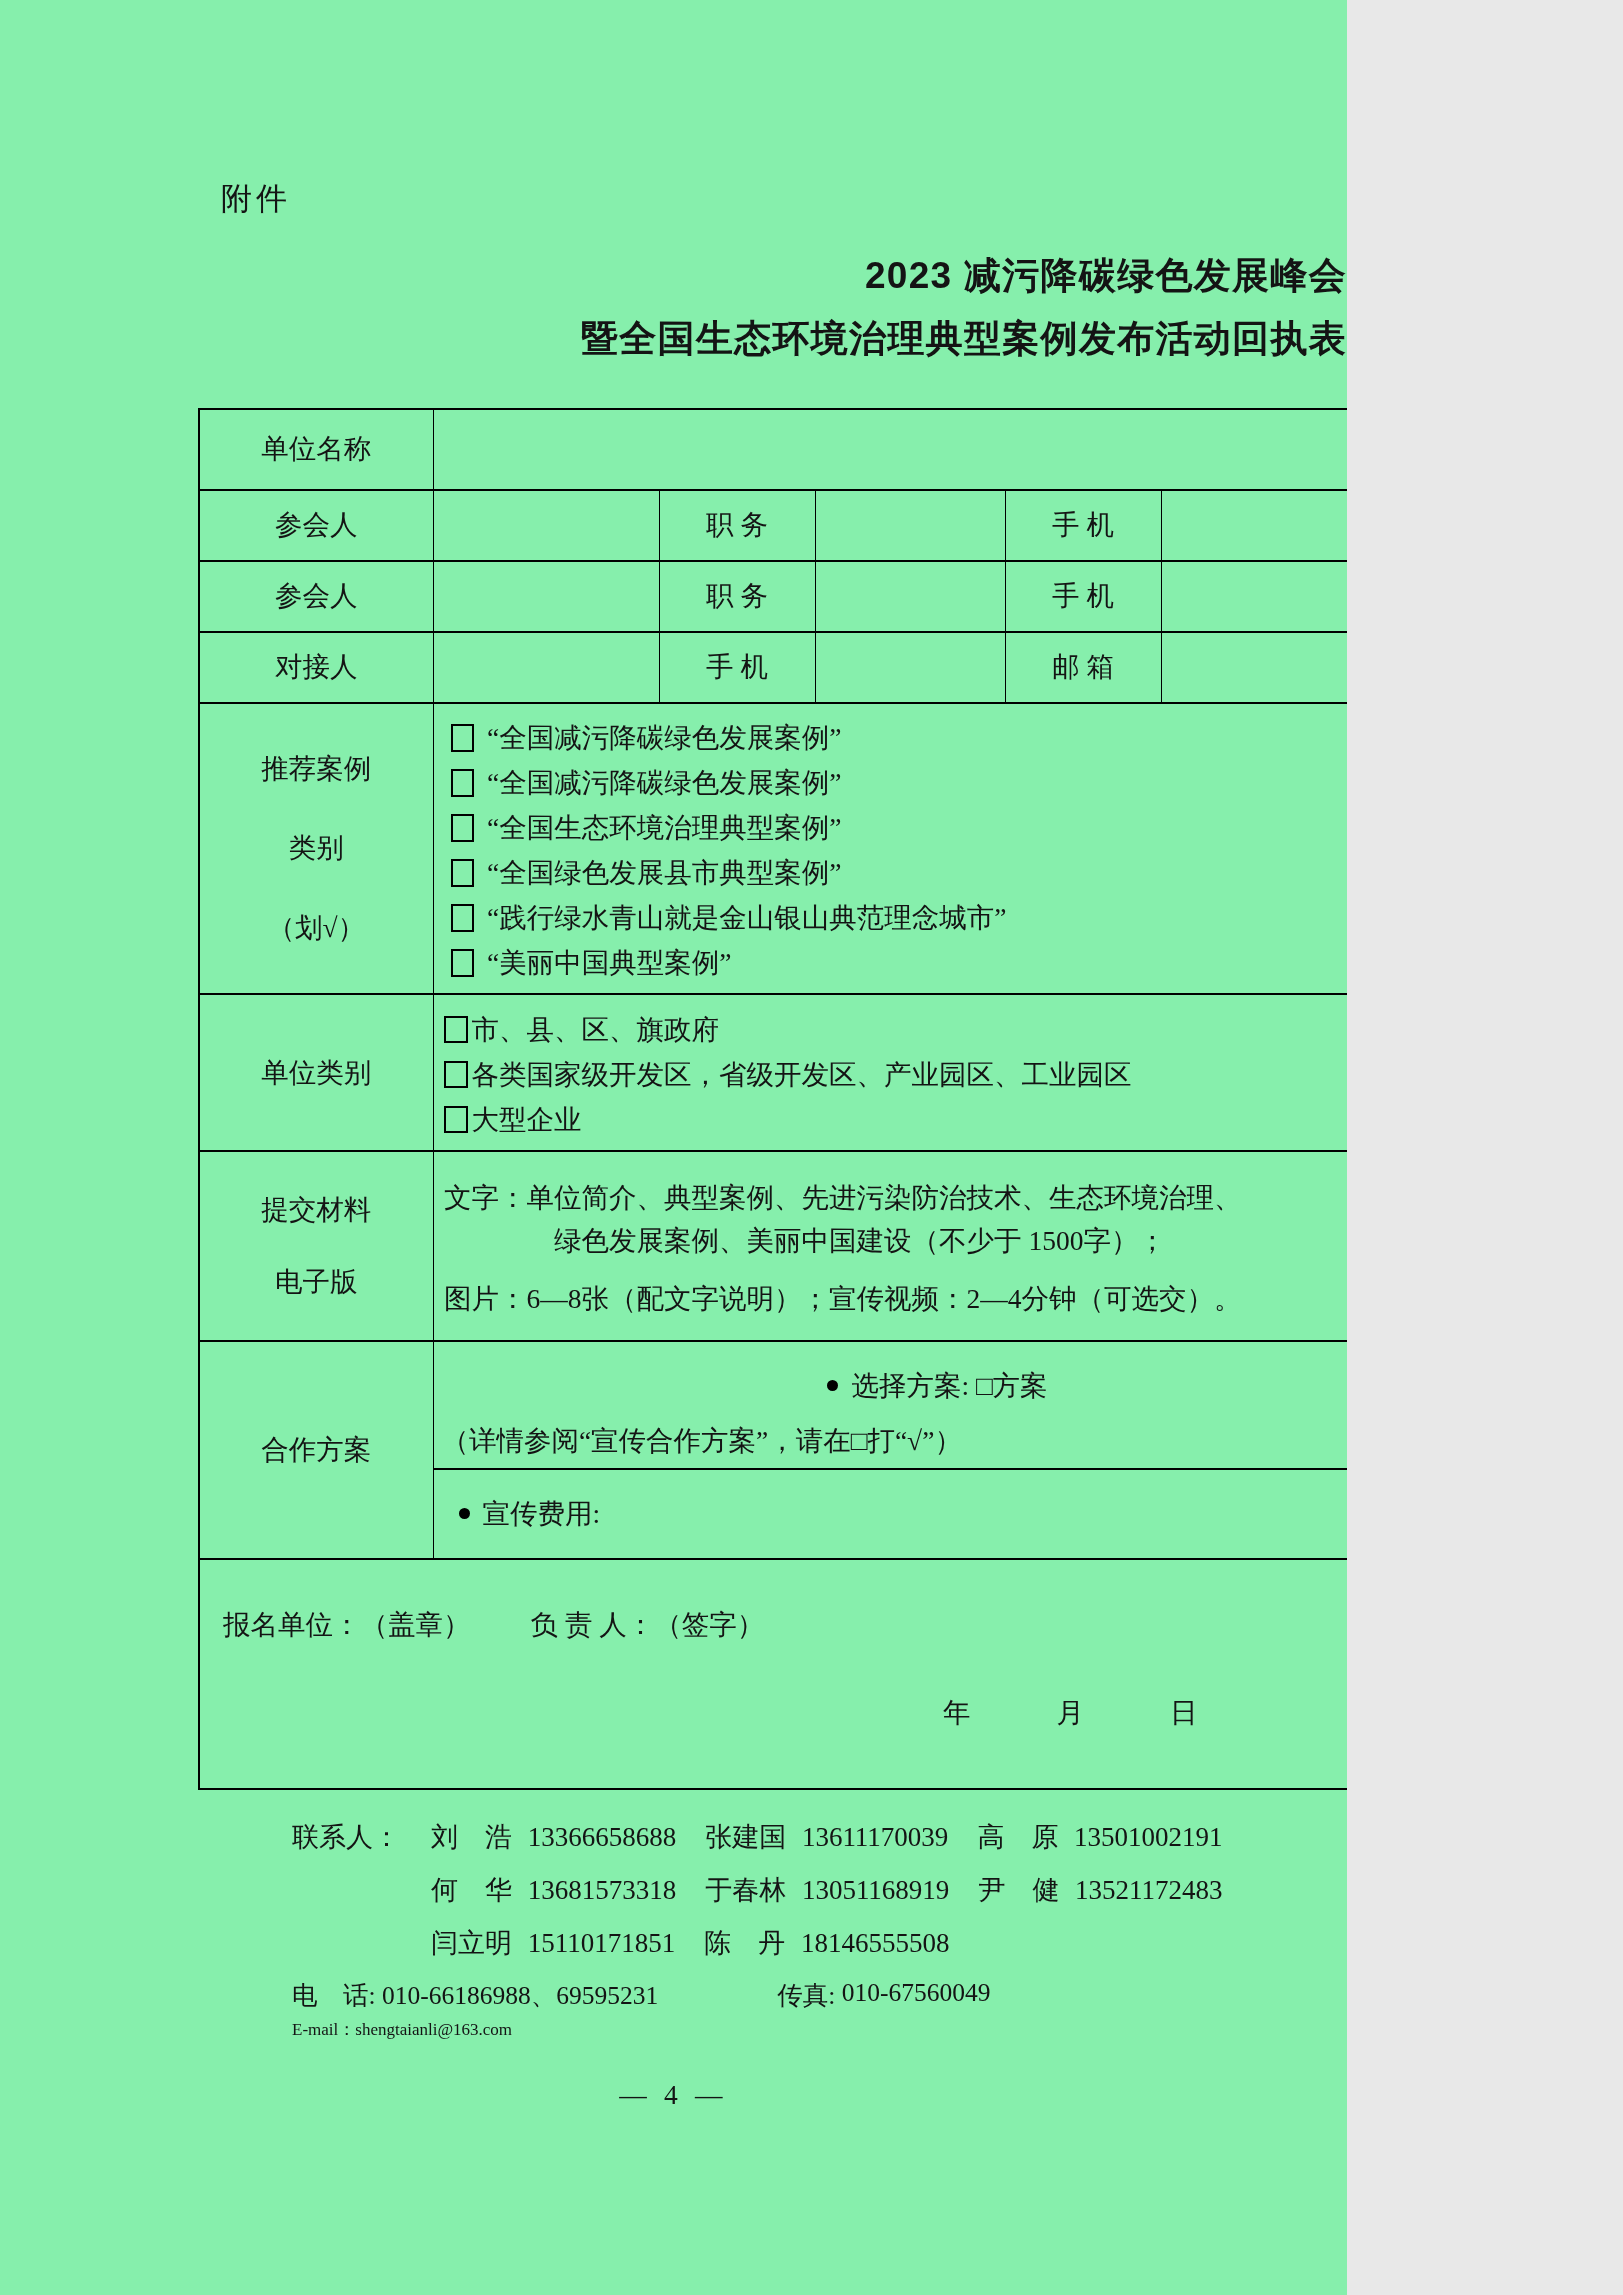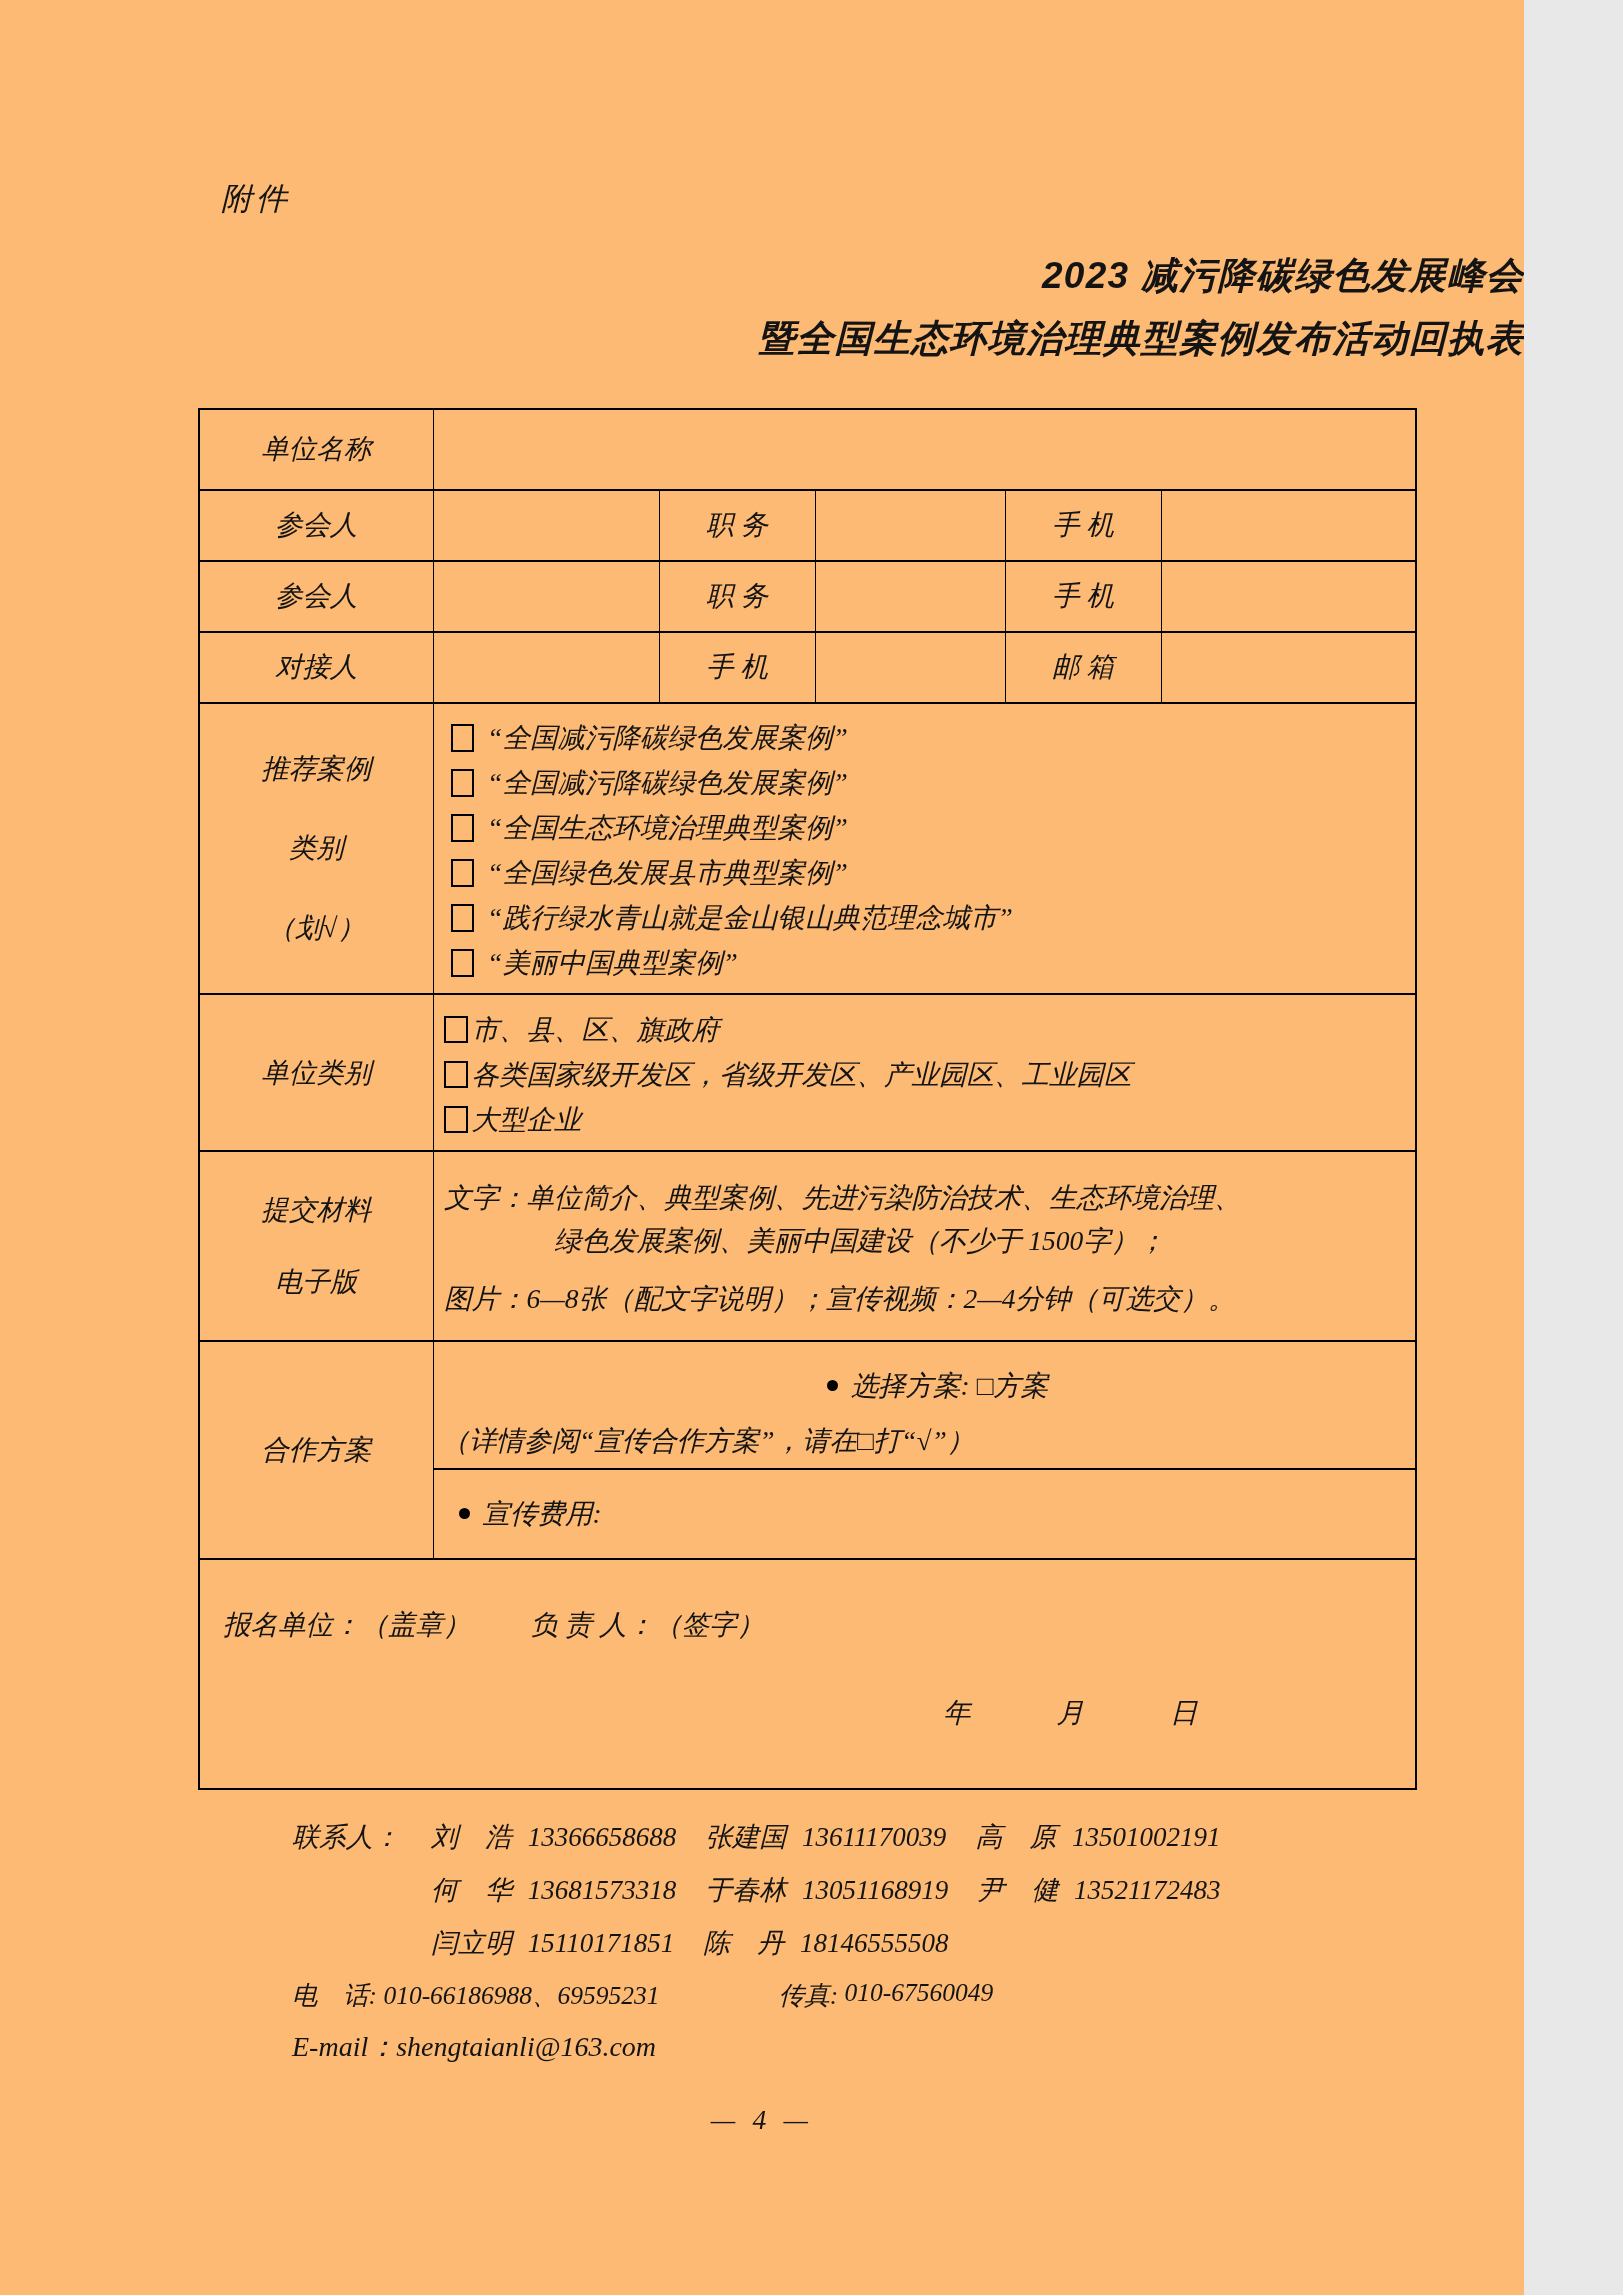--- a/index.html
+++ b/index.html
@@ -1,20 +1,20 @@
 <!DOCTYPE html>
 <html style="font-size:10.5px"><head>
 <meta charset="utf-8">
 <style>
   * { margin:0; padding:0; box-sizing:border-box; }
   html,body { background:#e8e8e8; }
   .page {
-    width:1524px; height:2295px; background:#fdba74; color:#141414;
+    width:1347px; height:2295px; background:#86efac; color:#141414;
     font-family:"Liberation Serif","DejaVu Serif",serif;
-    overflow:hidden; position:relative;font-style:italic;
+    overflow:hidden; position:relative;
   }
   .attachment { margin:178px 0 0 221px; font-size:31px; letter-spacing:3.9px; }
   .title-block { margin-top:23.6px; text-align:right;
     font-family:"Liberation Sans","DejaVu Sans",sans-serif; font-weight:bold; }
   .title-line { font-size:37px; line-height:63px; letter-spacing:1.3px; }
 
   table.form { border-collapse:collapse; table-layout:fixed; width:1217px;
     margin:38px 0 0 198px; }
   table.form td { border:1.3px solid #000; border-top-width:2.6px; border-bottom-width:2.6px;
     font-size:27.5px; vertical-align:middle; }
@@ -49,21 +49,21 @@
   .date-line { margin:52px 0 0 720px; display:flex; gap:86px; }
 
   .contact-block { margin:29px 0 0 292px; font-size:27px; }
   .contact-row { display:flex; align-items:center; margin-bottom:17px; white-space:nowrap; }
   .contact-spacer { display:inline-block; width:139px; flex:0 0 auto; }
   .contact-label { display:inline-block; width:139px; flex:0 0 auto; }
   .entry { margin-right:29px; }
   .entry .nm { margin-right:15.7px; }
   .phone-line { display:flex; margin-top:5.2px; font-size:25.5px; white-space:nowrap; }
   .phone-gap { display:inline-block; width:119px; }
-  .email-line { margin-top:15px; font-size:28px; }
+  .email-line { margin-top:5px; font-size:17px; }
   .page-footer { text-align:center; margin-top:38px; font-size:27.5px; letter-spacing:5.2px; }
 </style>
 </head>
 <body>
 
 <div class="page">
 
   <div class="attachment">附件</div>
 
   <div class="title-block">

